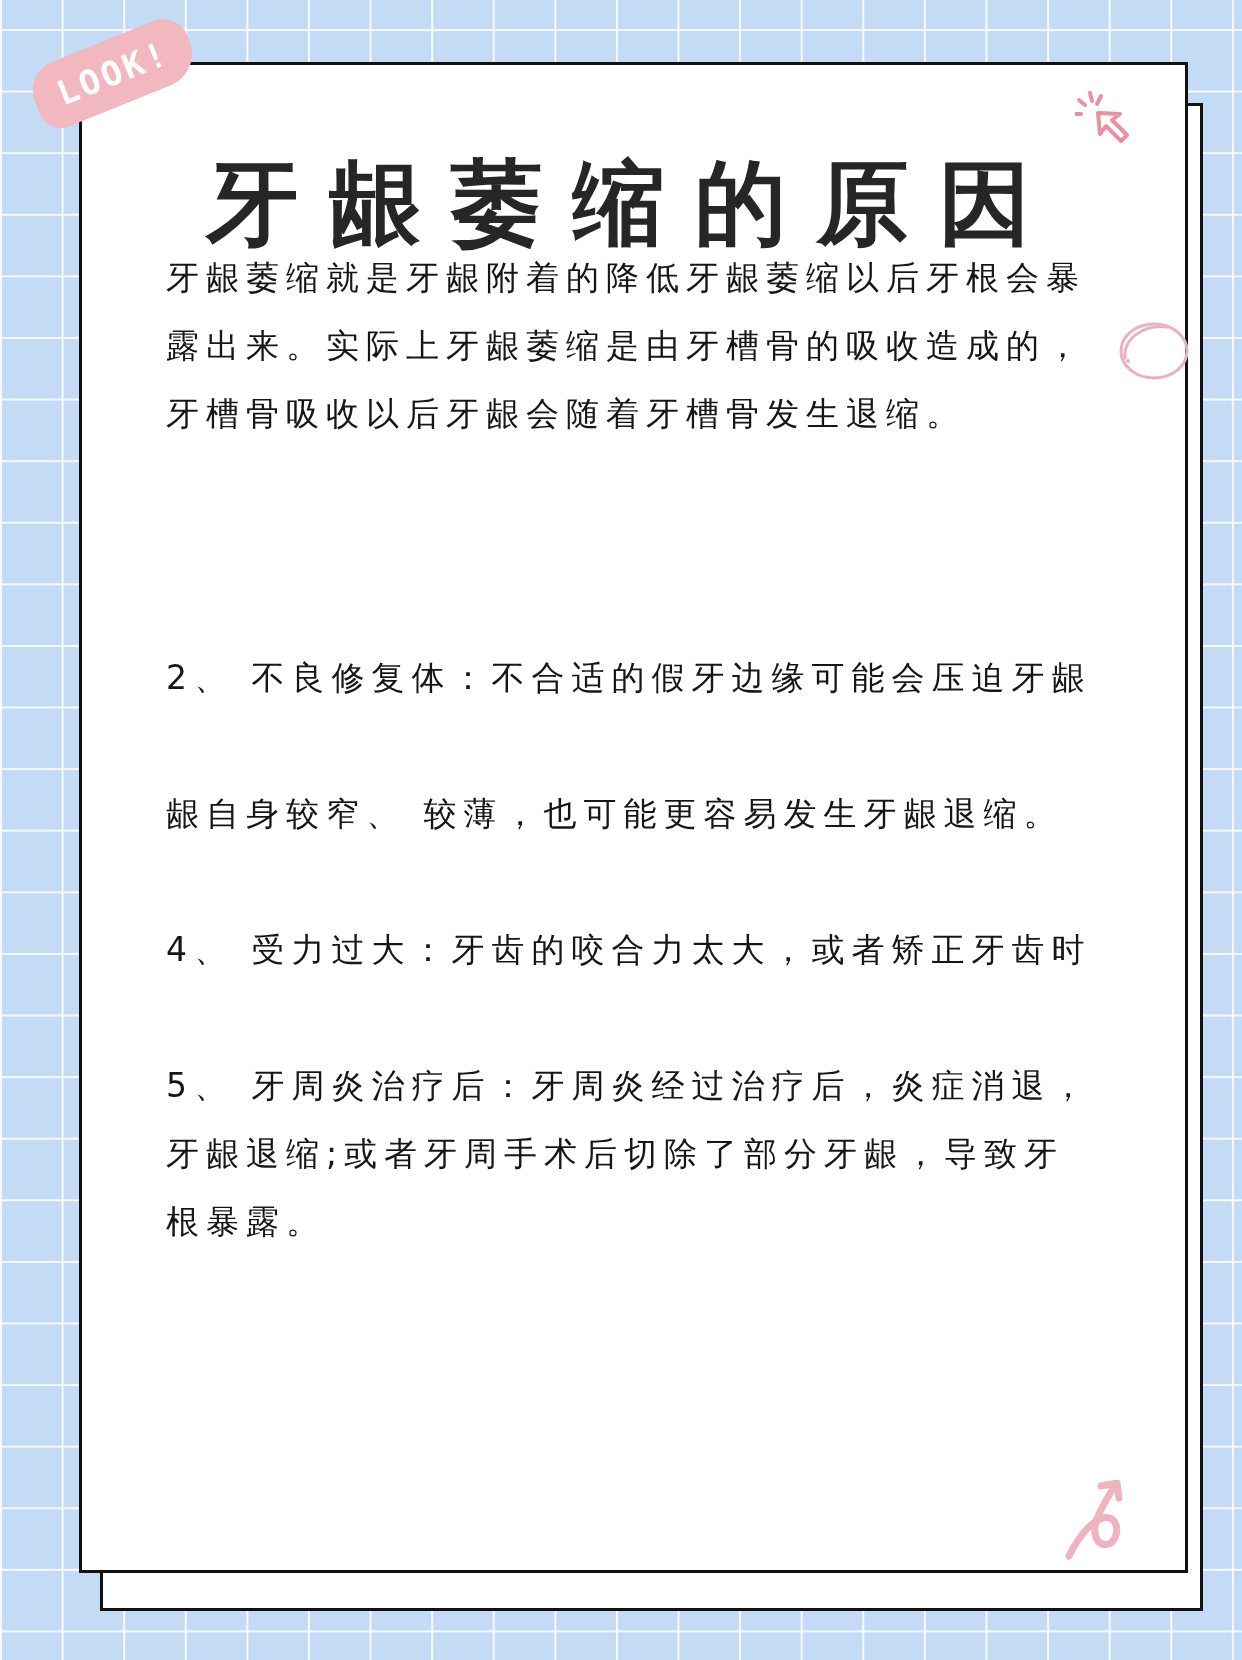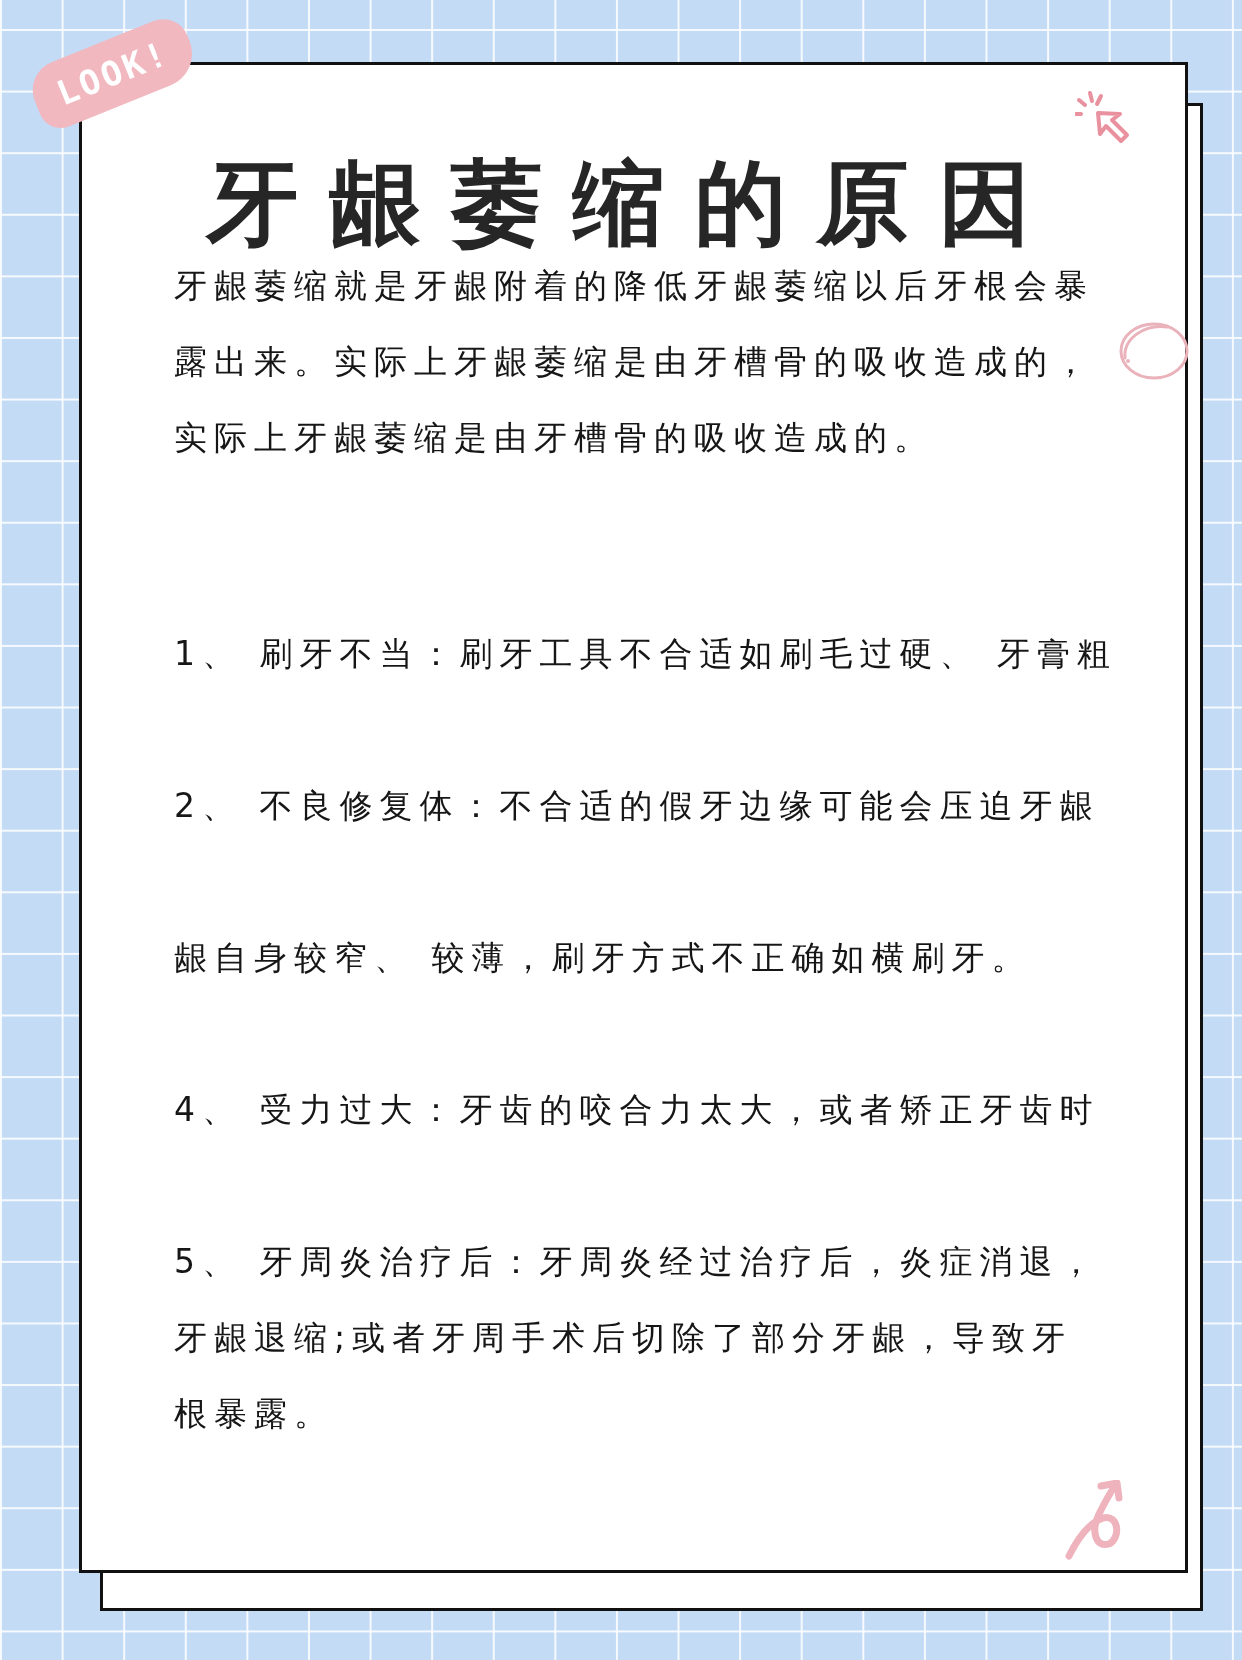--- a/index.html
+++ b/index.html
@@ -32,21 +32,21 @@
   }
   .title {
     position: absolute; left: 79px; top: 82px; width: 1109px; text-align: center;
     font-size: 92px; font-weight: bold; letter-spacing: 30px; line-height: 120px;
     color: #262626; box-sizing: border-box;
   }
   .content {
     position: absolute; left: 162px; top: 242px; width: 980px;
     font-size: 33px; line-height: 64px; letter-spacing: 7px;
   }
-  .content p { margin: 12px; }
+  .content p { margin: 4px; }
   .gap { height: 64px; }
   .deco { position: absolute; }
 </style>
 </head>
 <body>
 
 <div class="card-back"></div>
 <div class="card-front"></div>
 
 <div class="look-tag">
@@ -61,28 +61,27 @@
     <line x1="1" y1="26" x2="6" y2="26"></line>
     <path d="M23 25 L45 26 L37 32 L52 47 L46 53 L31 38 L25 46 Z"></path>
   </g>
 </svg>
 
 <h1 class="title">牙龈萎缩的原因</h1>
 
 <div class="content">
   <p>牙龈萎缩就是牙龈附着的降低牙龈萎缩以后牙根会暴</p>
   <p>露出来。实际上牙龈萎缩是由牙槽骨的吸收造成的，</p>
-  <p>实际上牙龈萎缩是由牙槽骨的吸收造成的。</p>
+  <p>牙槽骨吸收以后牙龈会随着牙槽骨发生退缩。</p>
   <div class="gap"></div>
   <div class="gap"></div>
-  <p>1、 刷牙不当：刷牙工具不合适如刷毛过硬、 牙膏粗</p>
   <div class="gap"></div>
   <p>2、 不良修复体：不合适的假牙边缘可能会压迫牙龈</p>
   <div class="gap"></div>
-  <p>龈自身较窄、 较薄，刷牙方式不正确如横刷牙。</p>
+  <p>龈自身较窄、 较薄，也可能更容易发生牙龈退缩。</p>
   <div class="gap"></div>
   <p>4、 受力过大：牙齿的咬合力太大，或者矫正牙齿时</p>
   <div class="gap"></div>
   <p>5、 牙周炎治疗后：牙周炎经过治疗后，炎症消退，</p>
   <p>牙龈退缩;或者牙周手术后切除了部分牙龈，导致牙</p>
   <p>根暴露。</p>
 </div>
 
 <svg class="deco" style="left:1115px;top:318px" width="78" height="70" viewBox="0 0 78 70">
   <g stroke="#eab2bb" stroke-width="3" fill="none" stroke-linecap="round">

